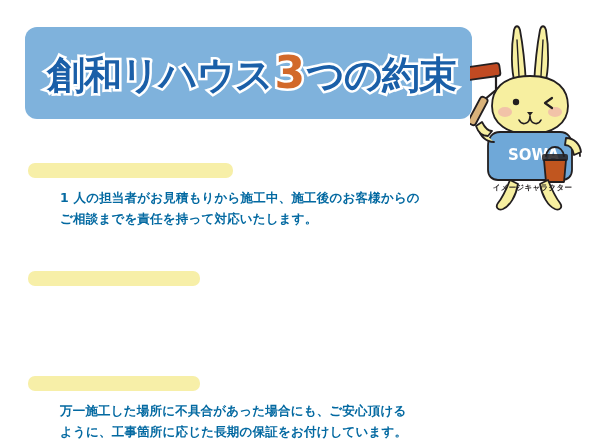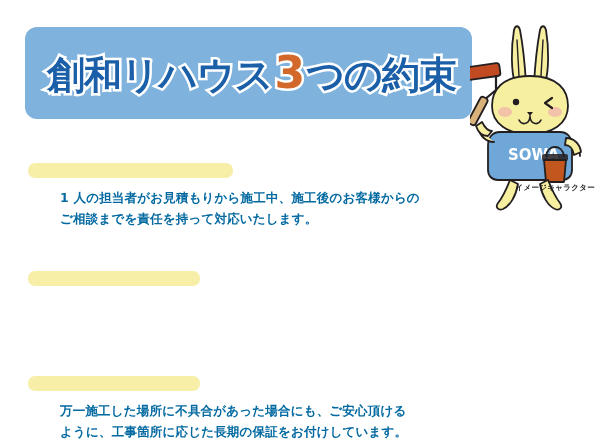--- a/index.html
+++ b/index.html
@@ -105,21 +105,21 @@
     left: 470px;
     top: 18px;
     width: 125px;
     height: 200px;
   }
   #mascot-caption {
     position: absolute;
     left: 470px;
     top: 182px;
     width: 125px;
-    text-align: right;
+    text-align: center;
     font-family: "DejaVu Sans", sans-serif;
     color: #231f20;
   }
   #mascot-caption .cap-role {
     display: block;
     font-size: 7.5px;
     font-weight: bold;
     letter-spacing: 0.3px;
     line-height: 12px;
   }

